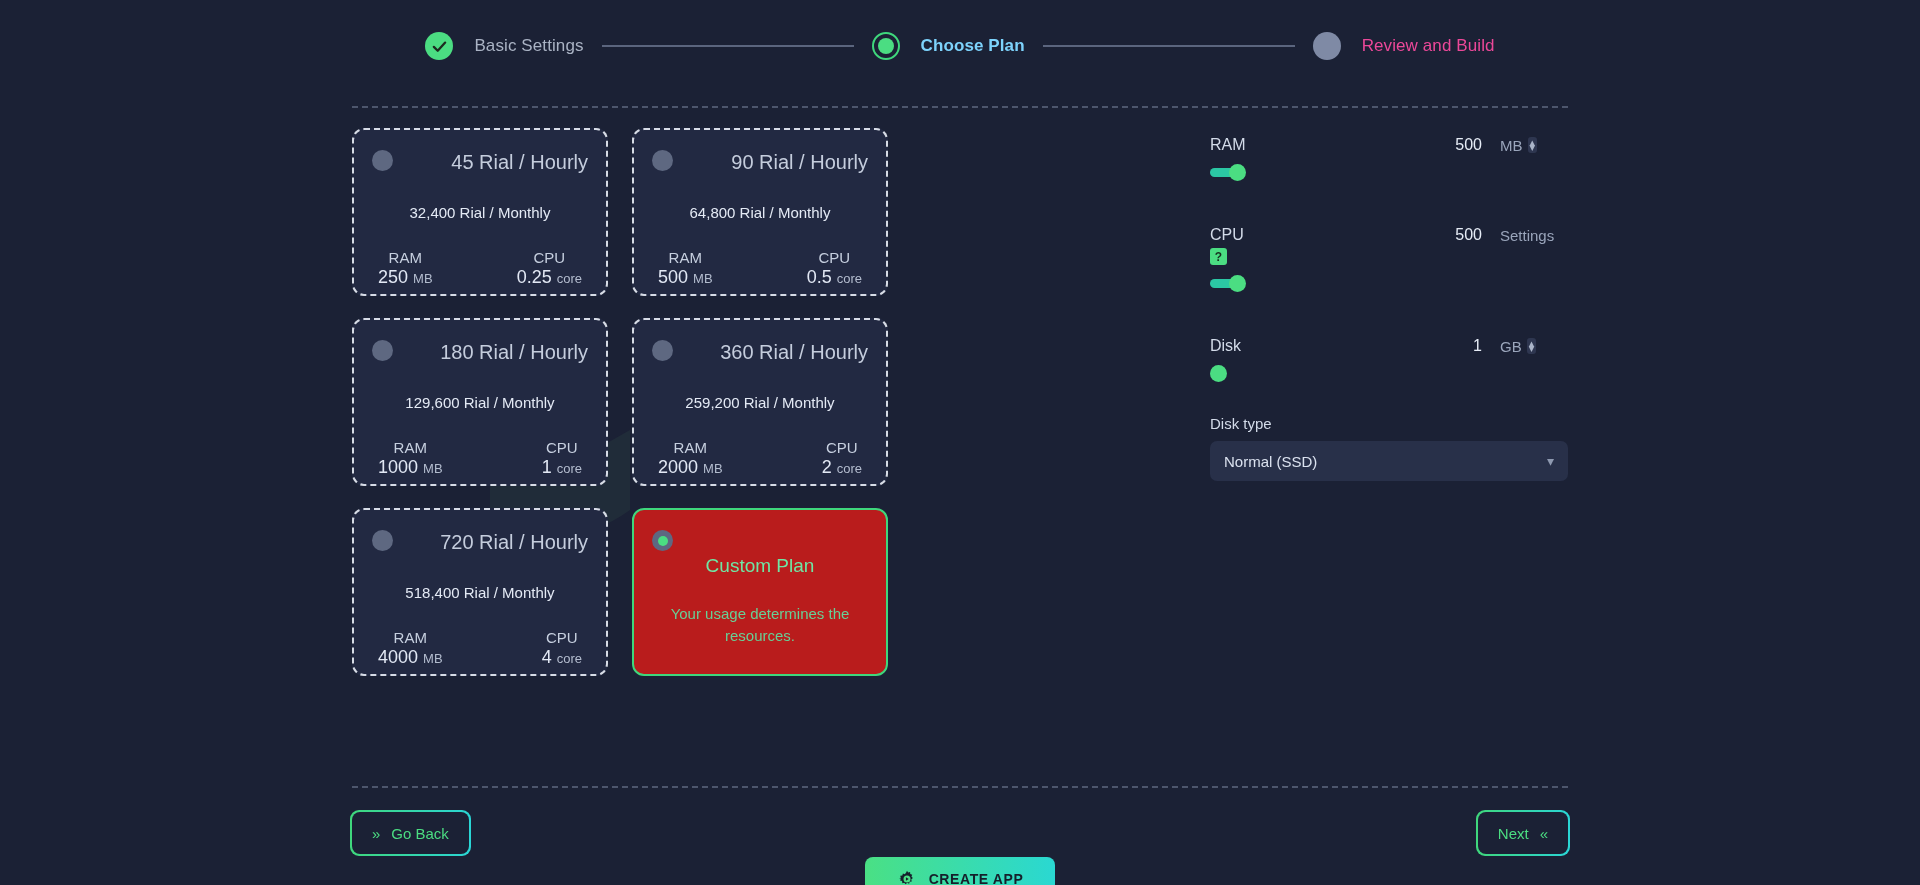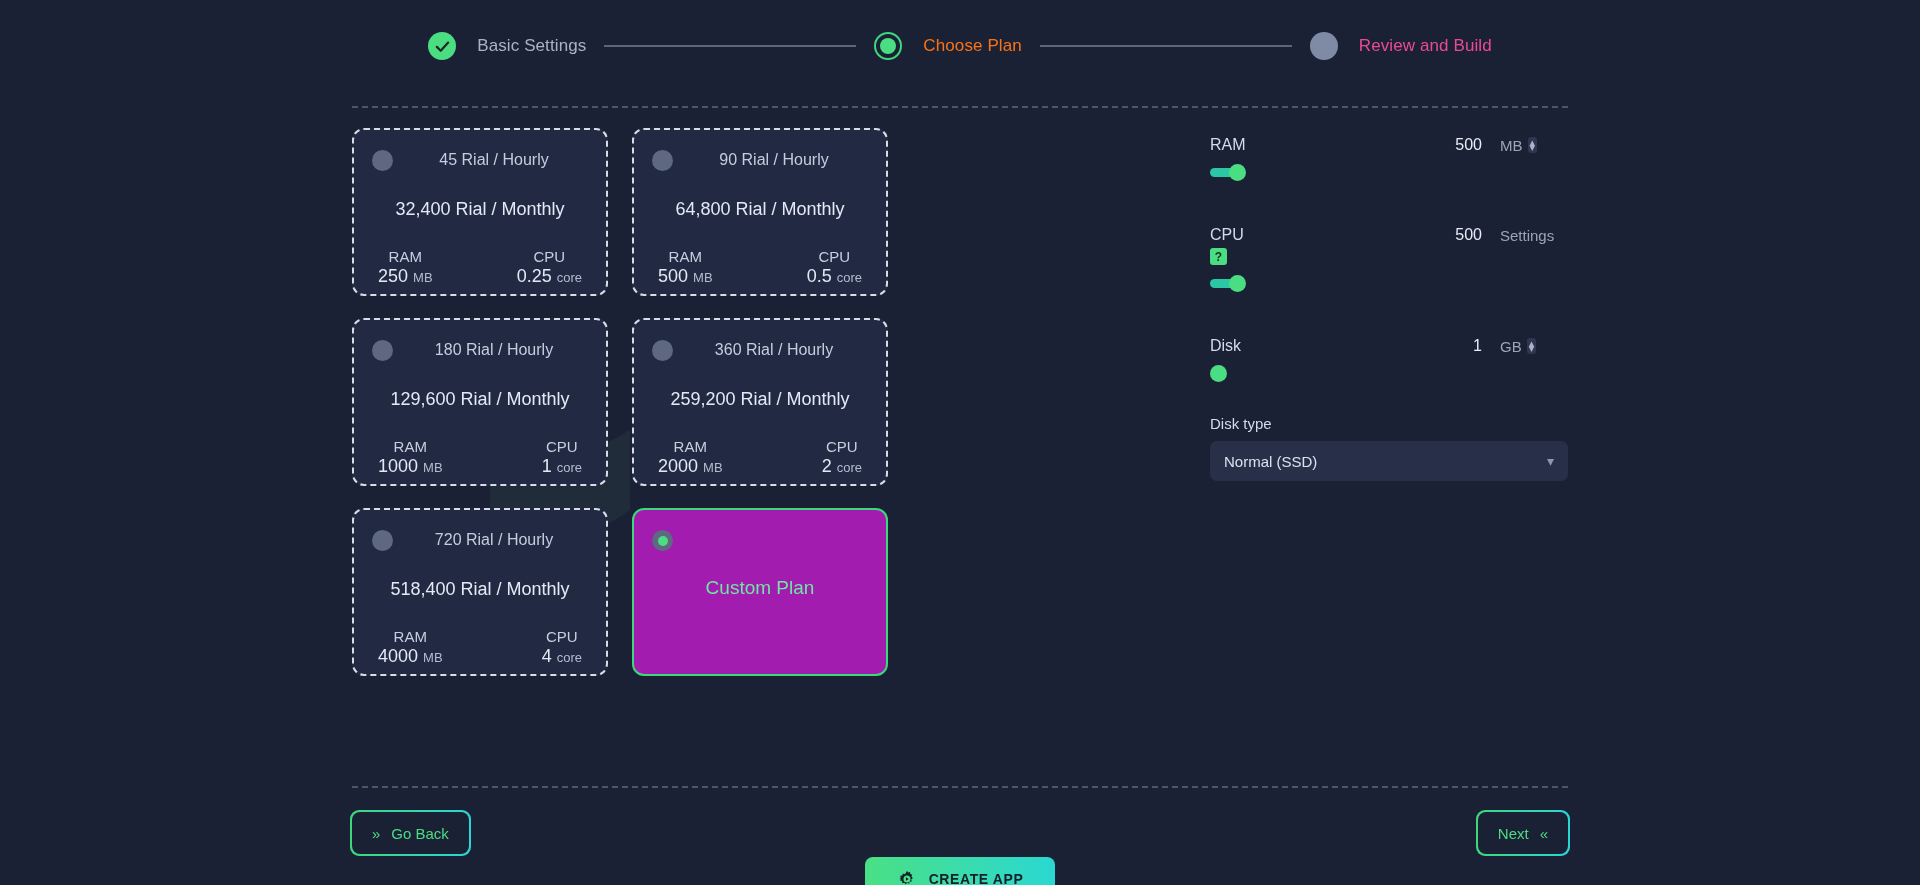--- a/index.html
+++ b/index.html
@@ -31,21 +31,21 @@
     top: 32px;
     left: 0;
     width: 1920px;
     display: flex;
     align-items: center;
     justify-content: center;
   }
   .step { display: flex; align-items: center; gap: 21px; }
   .step-label { font-size: 17px; letter-spacing: .1px; }
   .step-label.done { color: #aab3c4; }
-  .step-label.current { color: #f97316; }
+  .step-label.current { color: #7dd3fc; font-weight: bold; }
   .step-label.todo { color: #ec4899; }
 
   .bullet { width: 28px; height: 28px; border-radius: 50%; position: relative; flex: none; }
   .bullet.done { background: #4bdd82; display:flex; align-items:center; justify-content:center;}
   .bullet.done svg { width: 17px; height: 17px; }
   .bullet.current { border: 2px solid #3fd77c; background: transparent; display:flex; align-items:center; justify-content:center;}
   .bullet.current .inner { width: 16px; height: 16px; border-radius: 50%; background: #4bdd82; }
   .bullet.todo { background: #7f8aa5; }
 
   .connector { width: 252px; height: 2px; background: #5b657e; margin: 0 18px; }
@@ -82,21 +82,21 @@
     width: 256px;
     height: 168px;
     border-radius: 12px;
     border: 2px dashed #d7dce6;
     background: #222942;
     position: relative;
     padding: 18px 18px 0 18px;
   }
   .plan.selected {
     border: 2px solid #3fd77c;
-    background: #a21caf;
+    background: #b91c1c;
     display: flex;
     flex-direction: column;
     align-items: center;
     justify-content: center;
   }
 
   .radio {
     position: absolute;
     left: 18px;
     top: 20px;
@@ -107,29 +107,29 @@
   }
   .radio.on { display: flex; align-items: center; justify-content: center; }
   .radio.on::after {
     content: "";
     width: 10px; height: 10px;
     border-radius: 50%;
     background: #4bdd82;
   }
 
   .plan-hourly {
-    text-align: center;
-    font-size: 16px;
+    text-align: right;
+    font-size: 20px;
     color: #c5cddd;
     margin-top: 3px;
     padding-left: 28px;
   }
   .plan-monthly {
     text-align: center;
-    font-size: 18px;
+    font-size: 15px;
     color: #e4eaf5;
     margin-top: 30px;
   }
   .plan-specs {
     display: flex;
     justify-content: space-between;
     margin-top: 28px;
     padding: 0 6px;
   }
   .spec { text-align: center; }
@@ -360,20 +360,21 @@
         <div class="spec right">
           <div class="spec-name">CPU</div>
           <div class="spec-val"><span>4</span> <span class="unit">core</span></div>
         </div>
       </div>
     </div>
 
     <div class="plan selected">
       <span class="radio on"></span>
       <div class="custom-title">Custom Plan</div>
+      <div class="custom-desc">Your usage determines the resources.</div>
     </div>
 
   </div>
 
   <div class="config">
 
     <div class="res-block">
       <div class="res-row">
         <span class="res-label">RAM</span>
         <span class="res-value">500</span>

